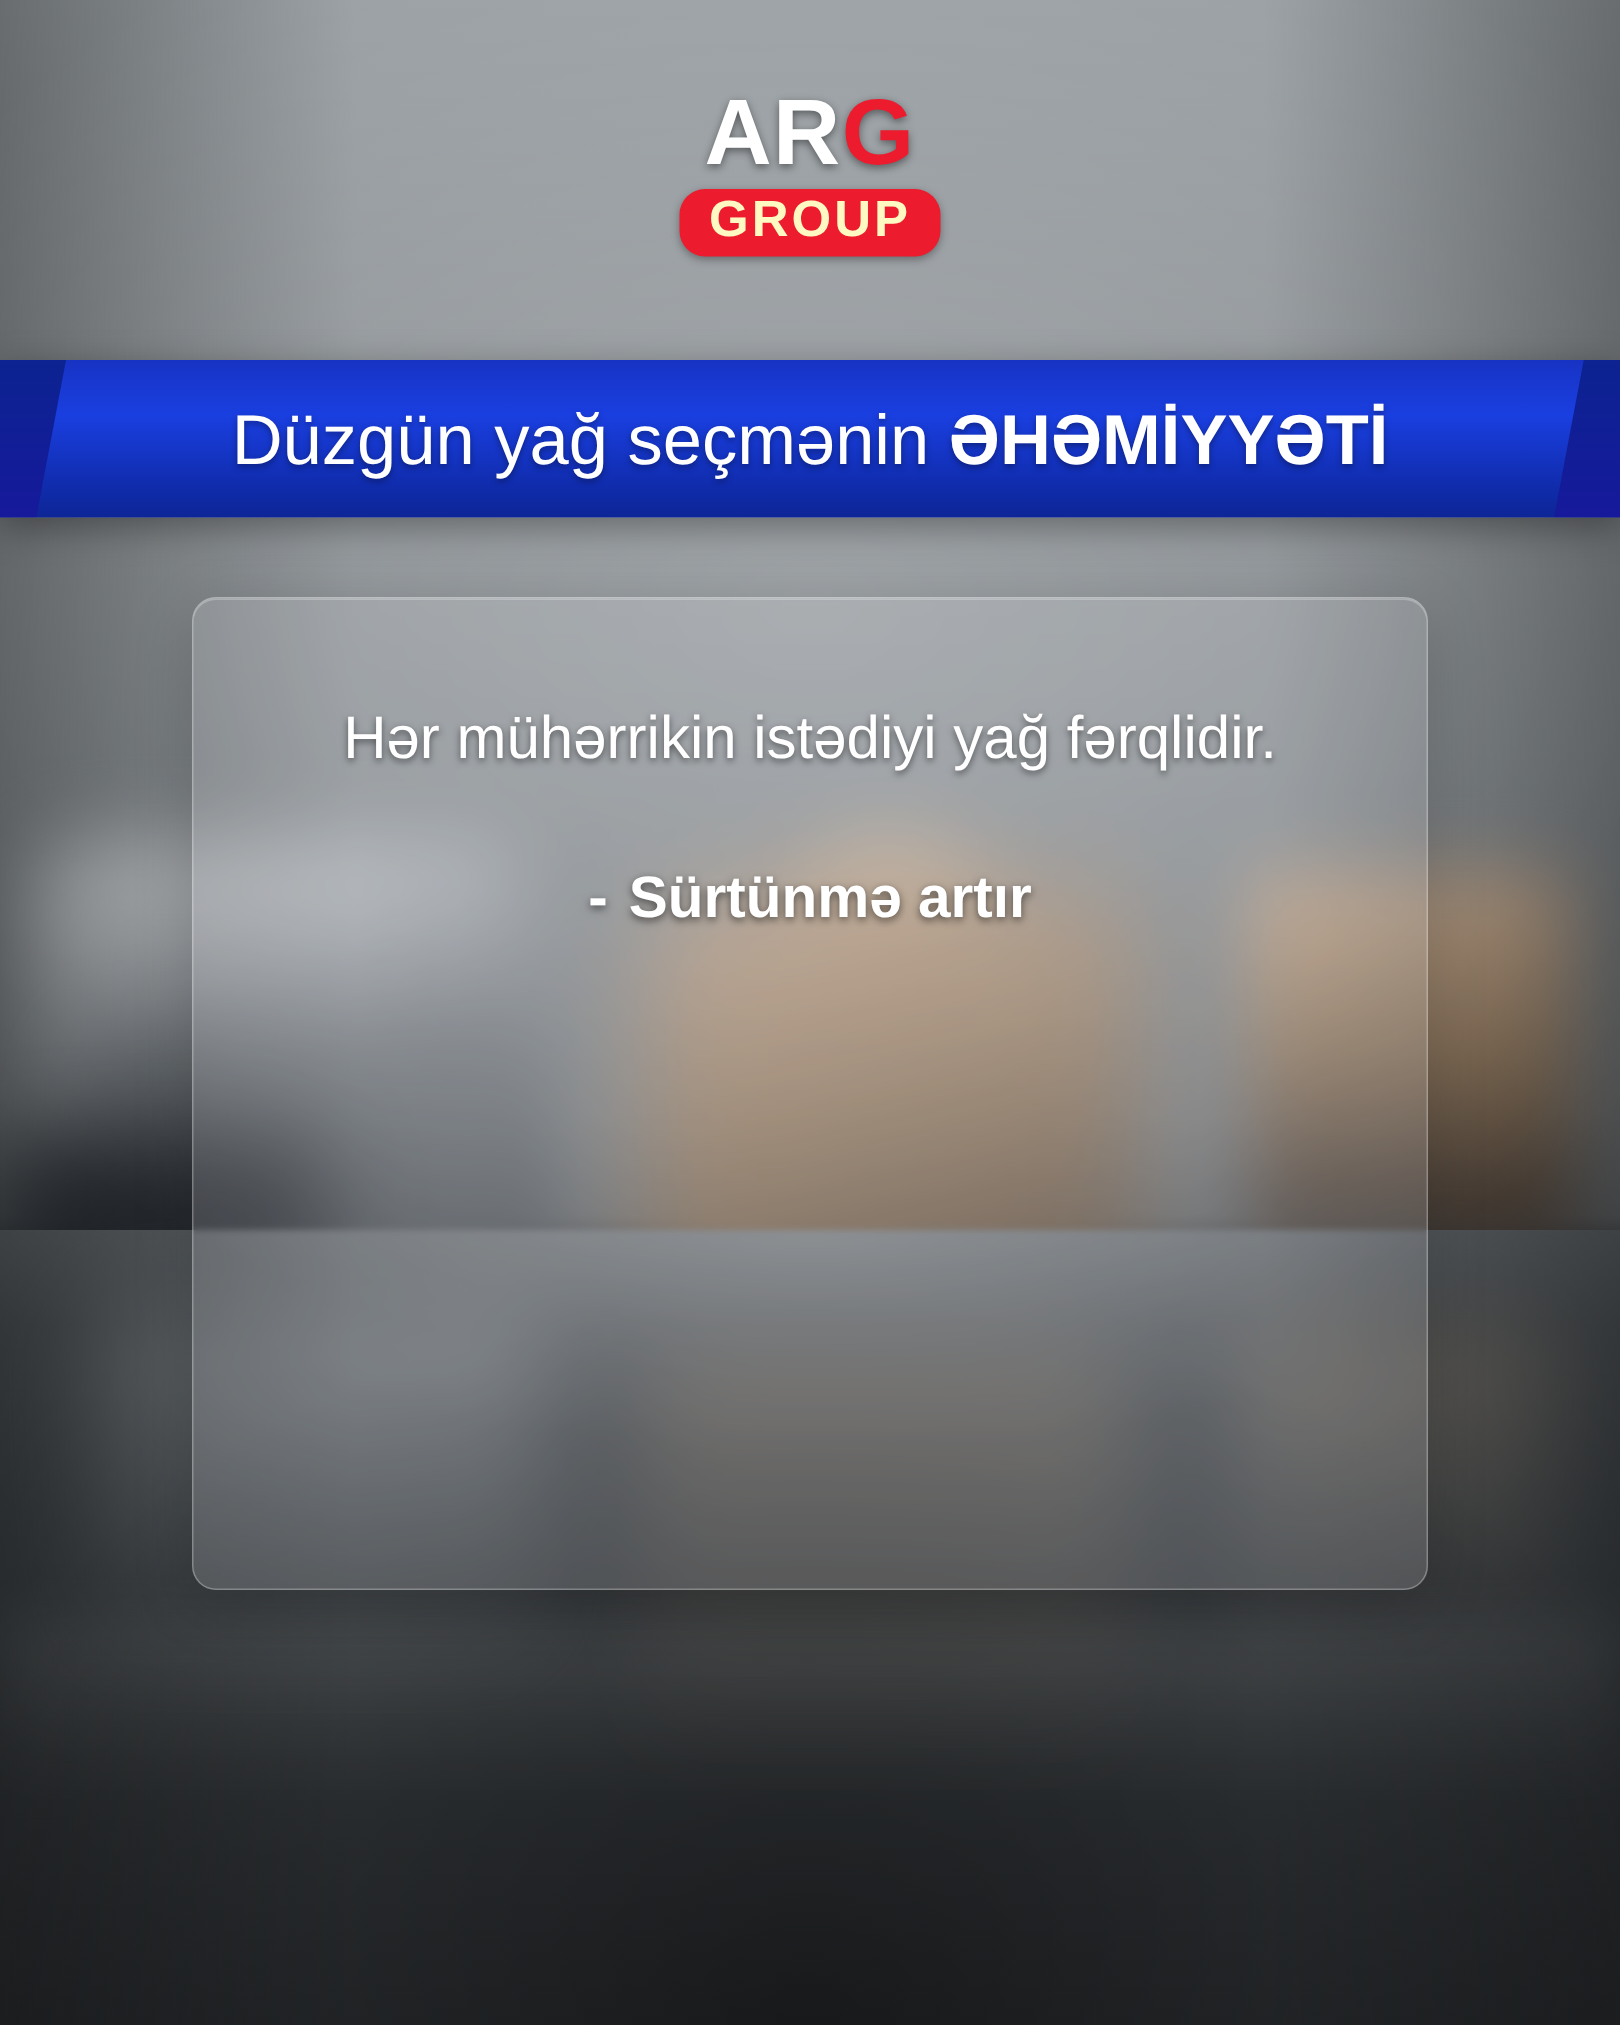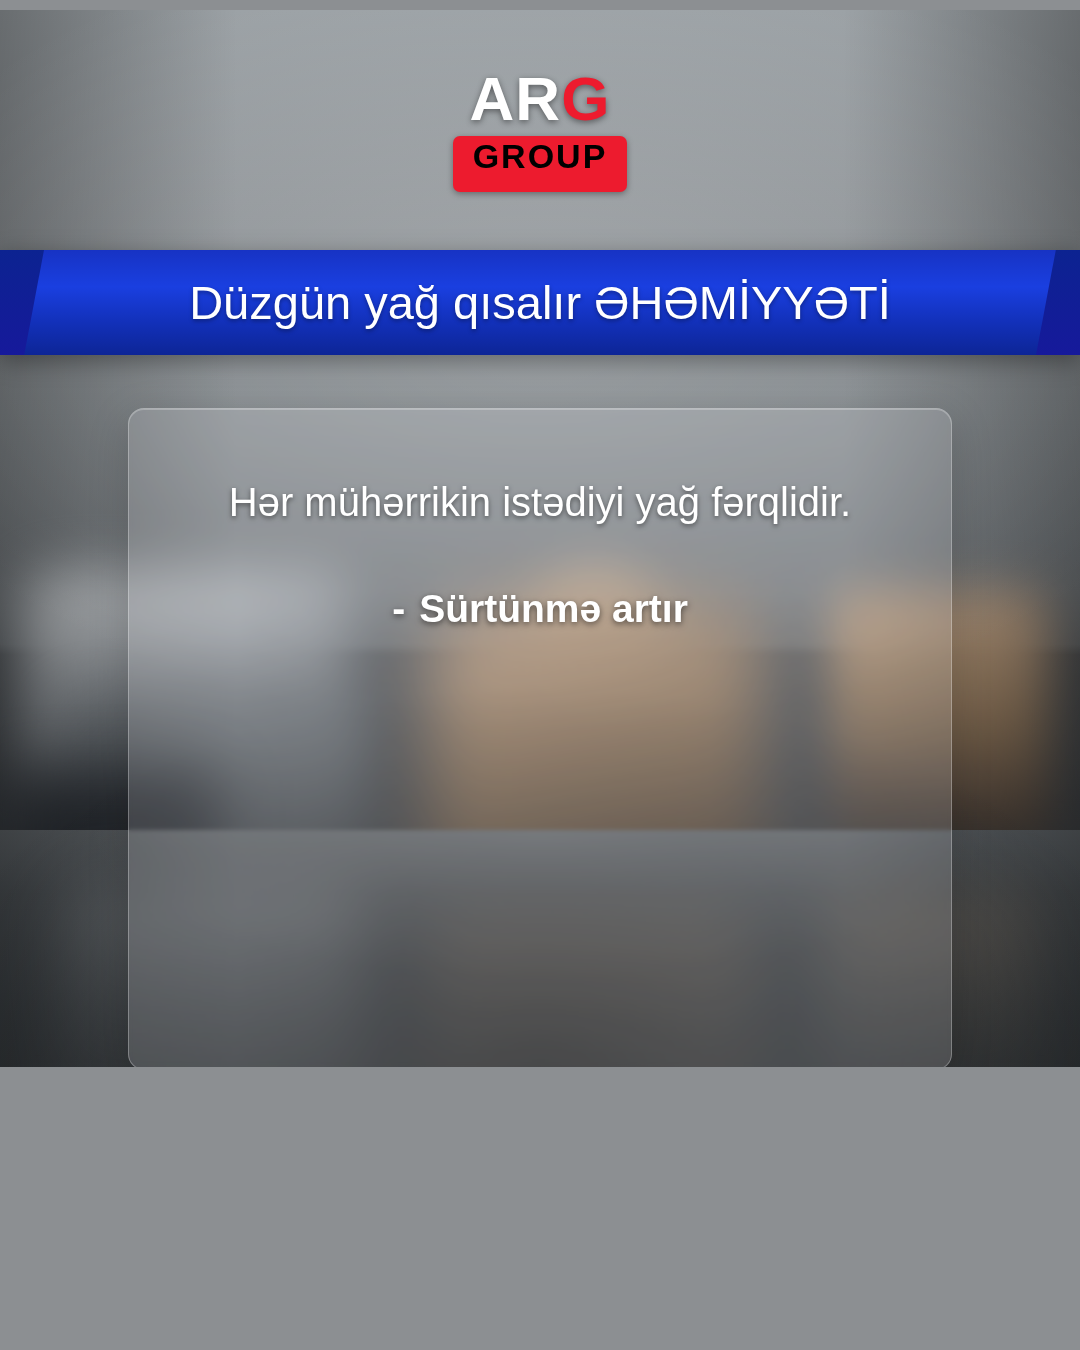--- a/index.html
+++ b/index.html
@@ -6,24 +6,23 @@
   * { margin:0; padding:0; box-sizing:border-box; }
   html, body {
     width:1080px; height:1350px;
     background:#8c8f92;
     font-family:"Liberation Sans", sans-serif;
     overflow:hidden;
   }
 
   .poster {
     position:relative;
-    width:1080px; height:1057px;
+    width:1080px; height:1350px;
     overflow:hidden;
     background:#7f8285;
-    margin-top:10px;
   }
 
   
   .bg-wall {
     position:absolute; inset:0;
     background:
       linear-gradient(180deg, #9aa0a4 0%, #8e9397 18%, #7f8589 38%, #6f7478 55%, #5f6468 60%, #4a4e52 61%, #3c4044 75%, #303336 100%);
   }
   .bg-vignette {
     position:absolute; inset:0;
@@ -97,23 +96,23 @@
     z-index:5;
   }
   .logo-arg {
     font-size:62px; font-weight:bold; letter-spacing:1px;
     color:#ffffff; line-height:1;
     text-shadow:0 2px 6px rgba(0,0,0,.45);
     display:flex;
   }
   .logo-arg .g-red { color:#ed1b2e; }
   .logo-group {
-    background:#ed1b2e; color:#000000;
+    background:#ed1b2e; color:#fef9c3;
     font-size:34px; font-weight:bold; letter-spacing:2px;
-    padding:3px 20px 17px; border-radius:7px; line-height:1.05;
+    padding:3px 20px 6px; border-radius:17px; line-height:1.05;
     box-shadow:0 2px 6px rgba(0,0,0,.35);
   }
 
   
   .banner {
     position:absolute; top:240px; left:0; width:1080px; height:105px;
     background:linear-gradient(180deg, #1733c4 0%, #1a3fe0 35%, #1230b8 70%, #0d2596 100%);
     box-shadow:0 6px 22px rgba(0,0,0,.35);
     display:flex; align-items:center; justify-content:center;
     z-index:5;
@@ -123,21 +122,21 @@
     background:linear-gradient(180deg,#0c2391,#16199b);
   }
   .banner::before{ left:0; clip-path:polygon(0 0, 100% 0, 55% 100%, 0 100%); }
   .banner::after { right:0; clip-path:polygon(45% 0, 100% 0, 100% 100%, 0 100%); }
   .banner-text {
     position:relative; z-index:2;
     color:#ffffff; font-size:47px; line-height:1;
     text-shadow:0 2px 4px rgba(0,0,0,.35);
     white-space:nowrap;
   }
-  .banner-text .strong { font-weight:normal; }
+  .banner-text .strong { font-weight:bold; }
 
   
   .card {
     position:absolute; left:128px; top:398px;
     width:824px; height:662px;
     background:rgba(235,238,240,0.16);
     border:1px solid rgba(255,255,255,0.28);
     border-radius:16px;
     backdrop-filter:blur(2px);
     box-shadow:inset 0 1px 0 rgba(255,255,255,.25), 0 10px 40px rgba(0,0,0,.18);
@@ -183,21 +182,21 @@
   <div class="logo-wrap">
     <div class="logo-arg">
       <span>AR</span>
       <span class="g-red">G</span>
     </div>
     <div class="logo-group">GROUP</div>
   </div>
 
   <div class="banner">
     <div class="banner-text">
-      <span>Düzgün yağ qısalır </span><span class="strong">ƏHƏMİYYƏTİ</span>
+      <span>Düzgün yağ seçmənin </span><span class="strong">ƏHƏMİYYƏTİ</span>
     </div>
   </div>
 
   <div class="card">
     <div class="intro-1">Hər mühərrikin istədiyi yağ fərqlidir.</div>
 
     <div class="bullets">
       <div class="bullet">
         <span class="dash">-</span><span>Sürtünmə artır</span>
       </div>

